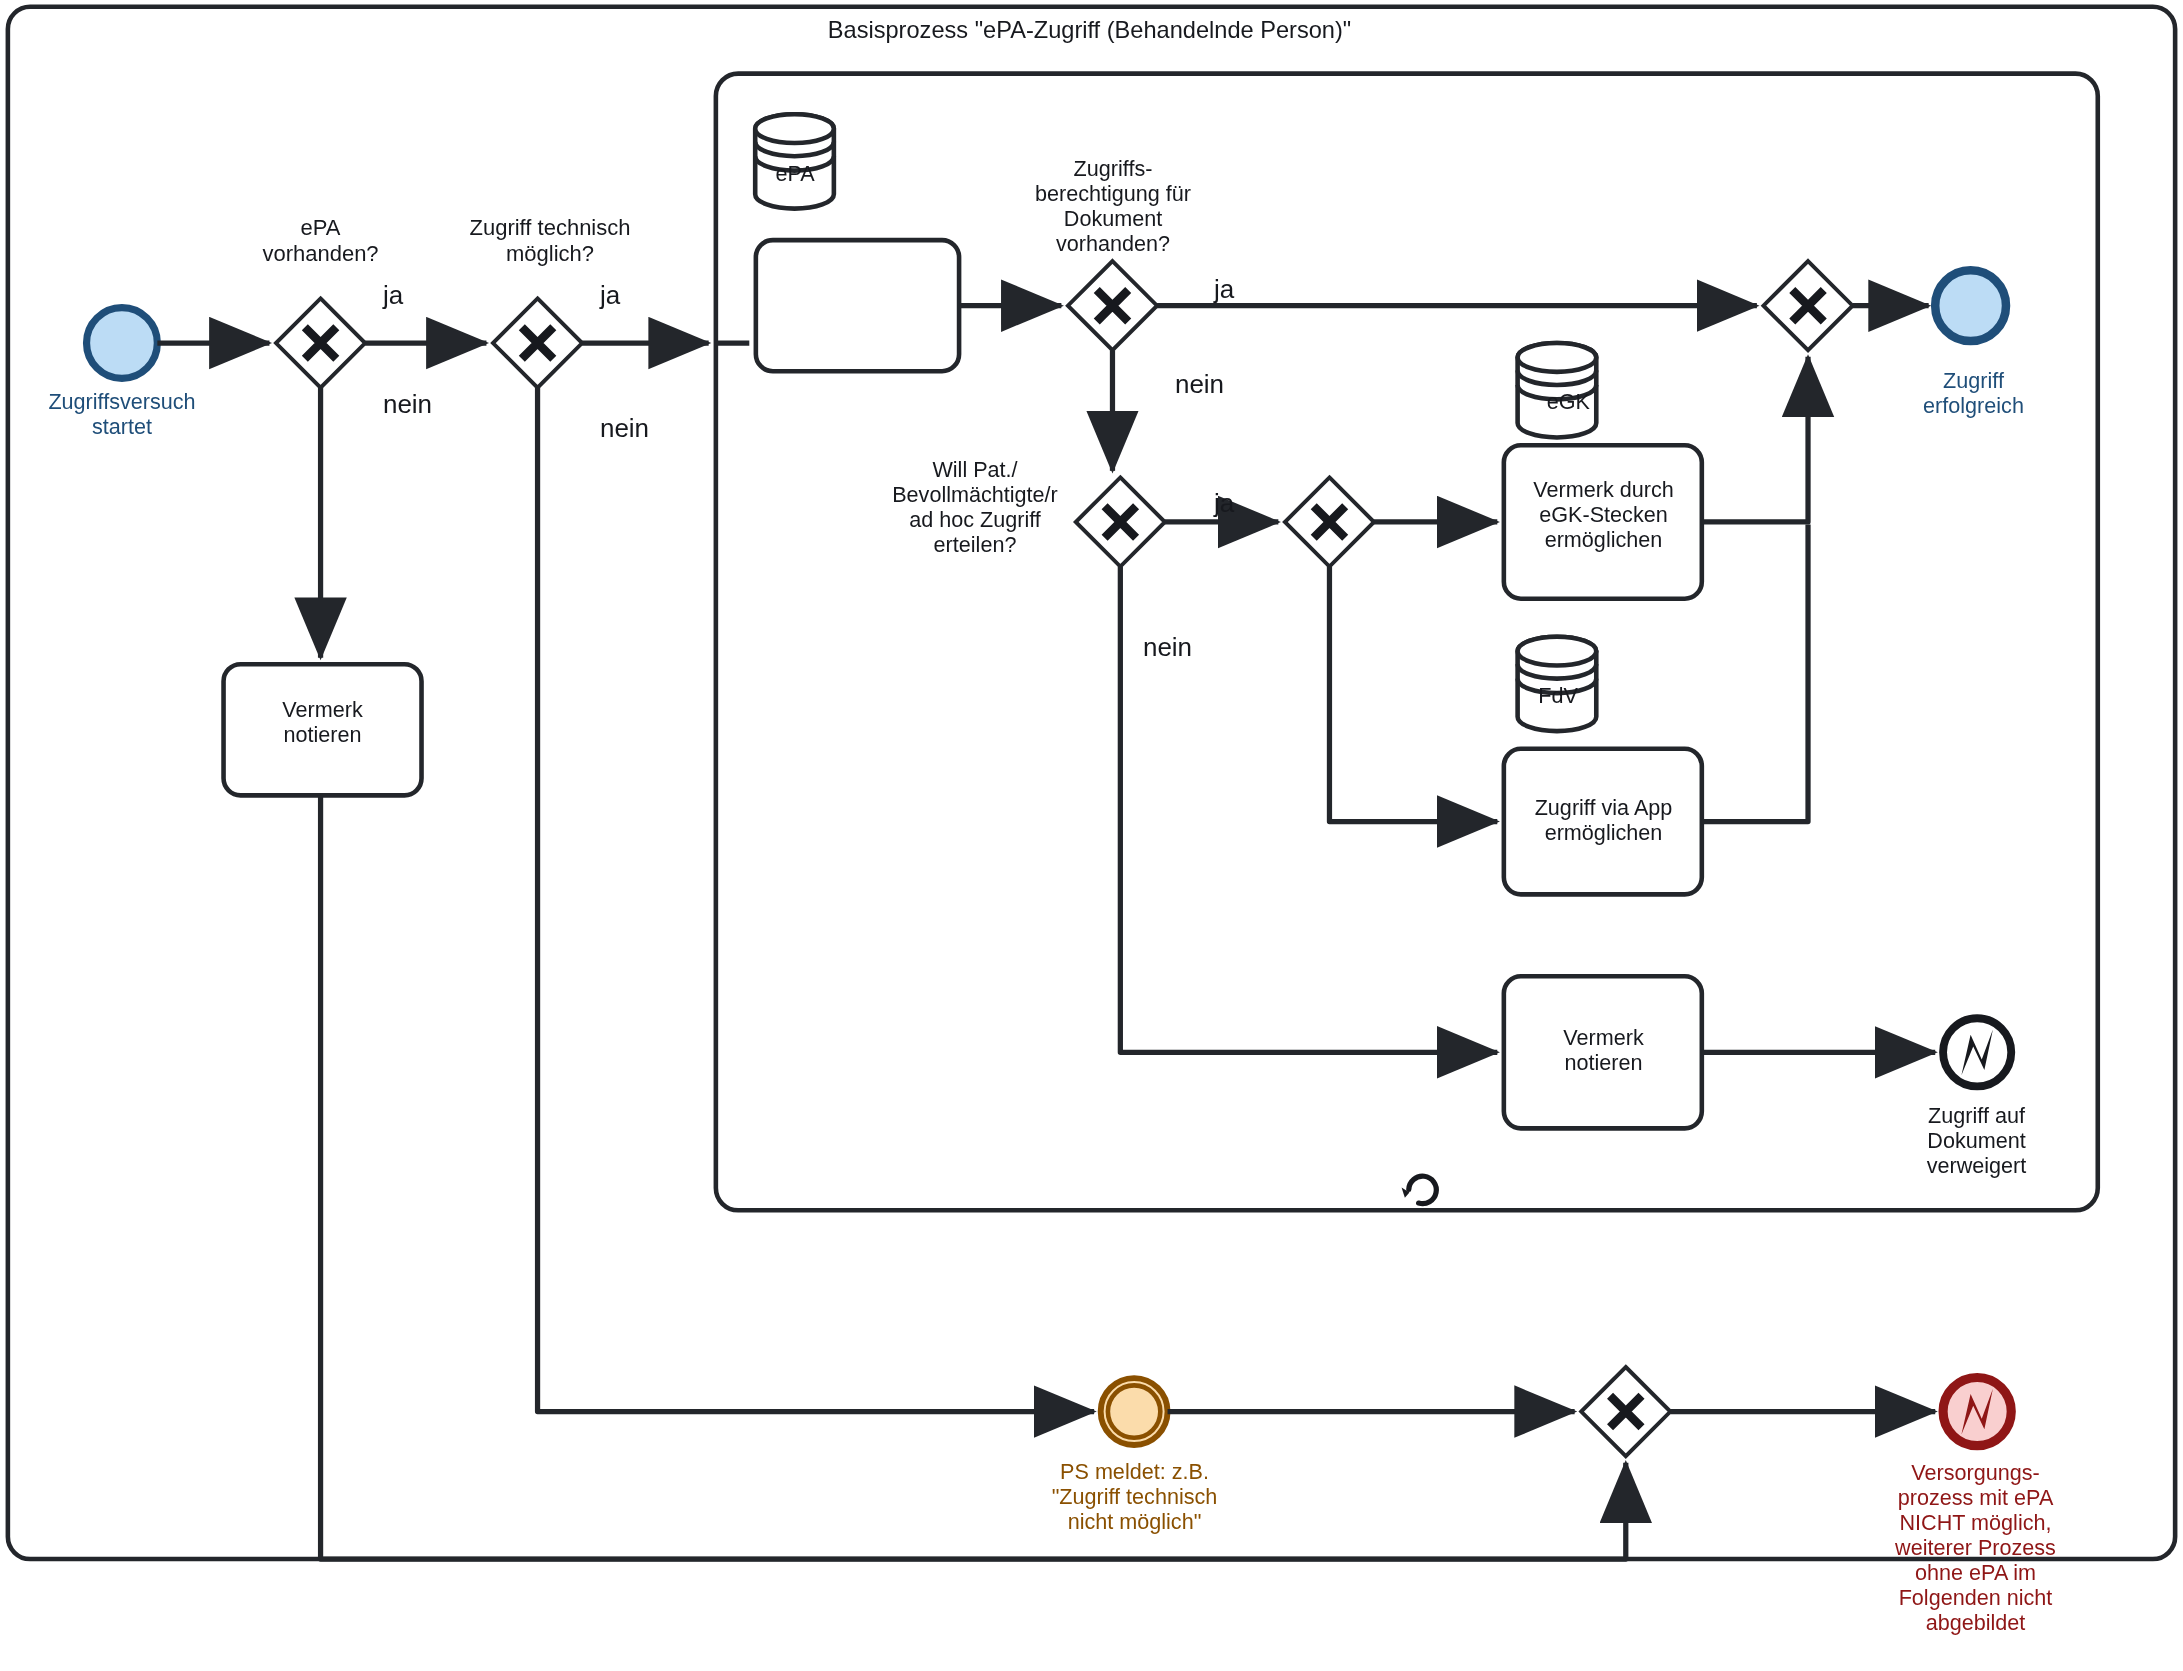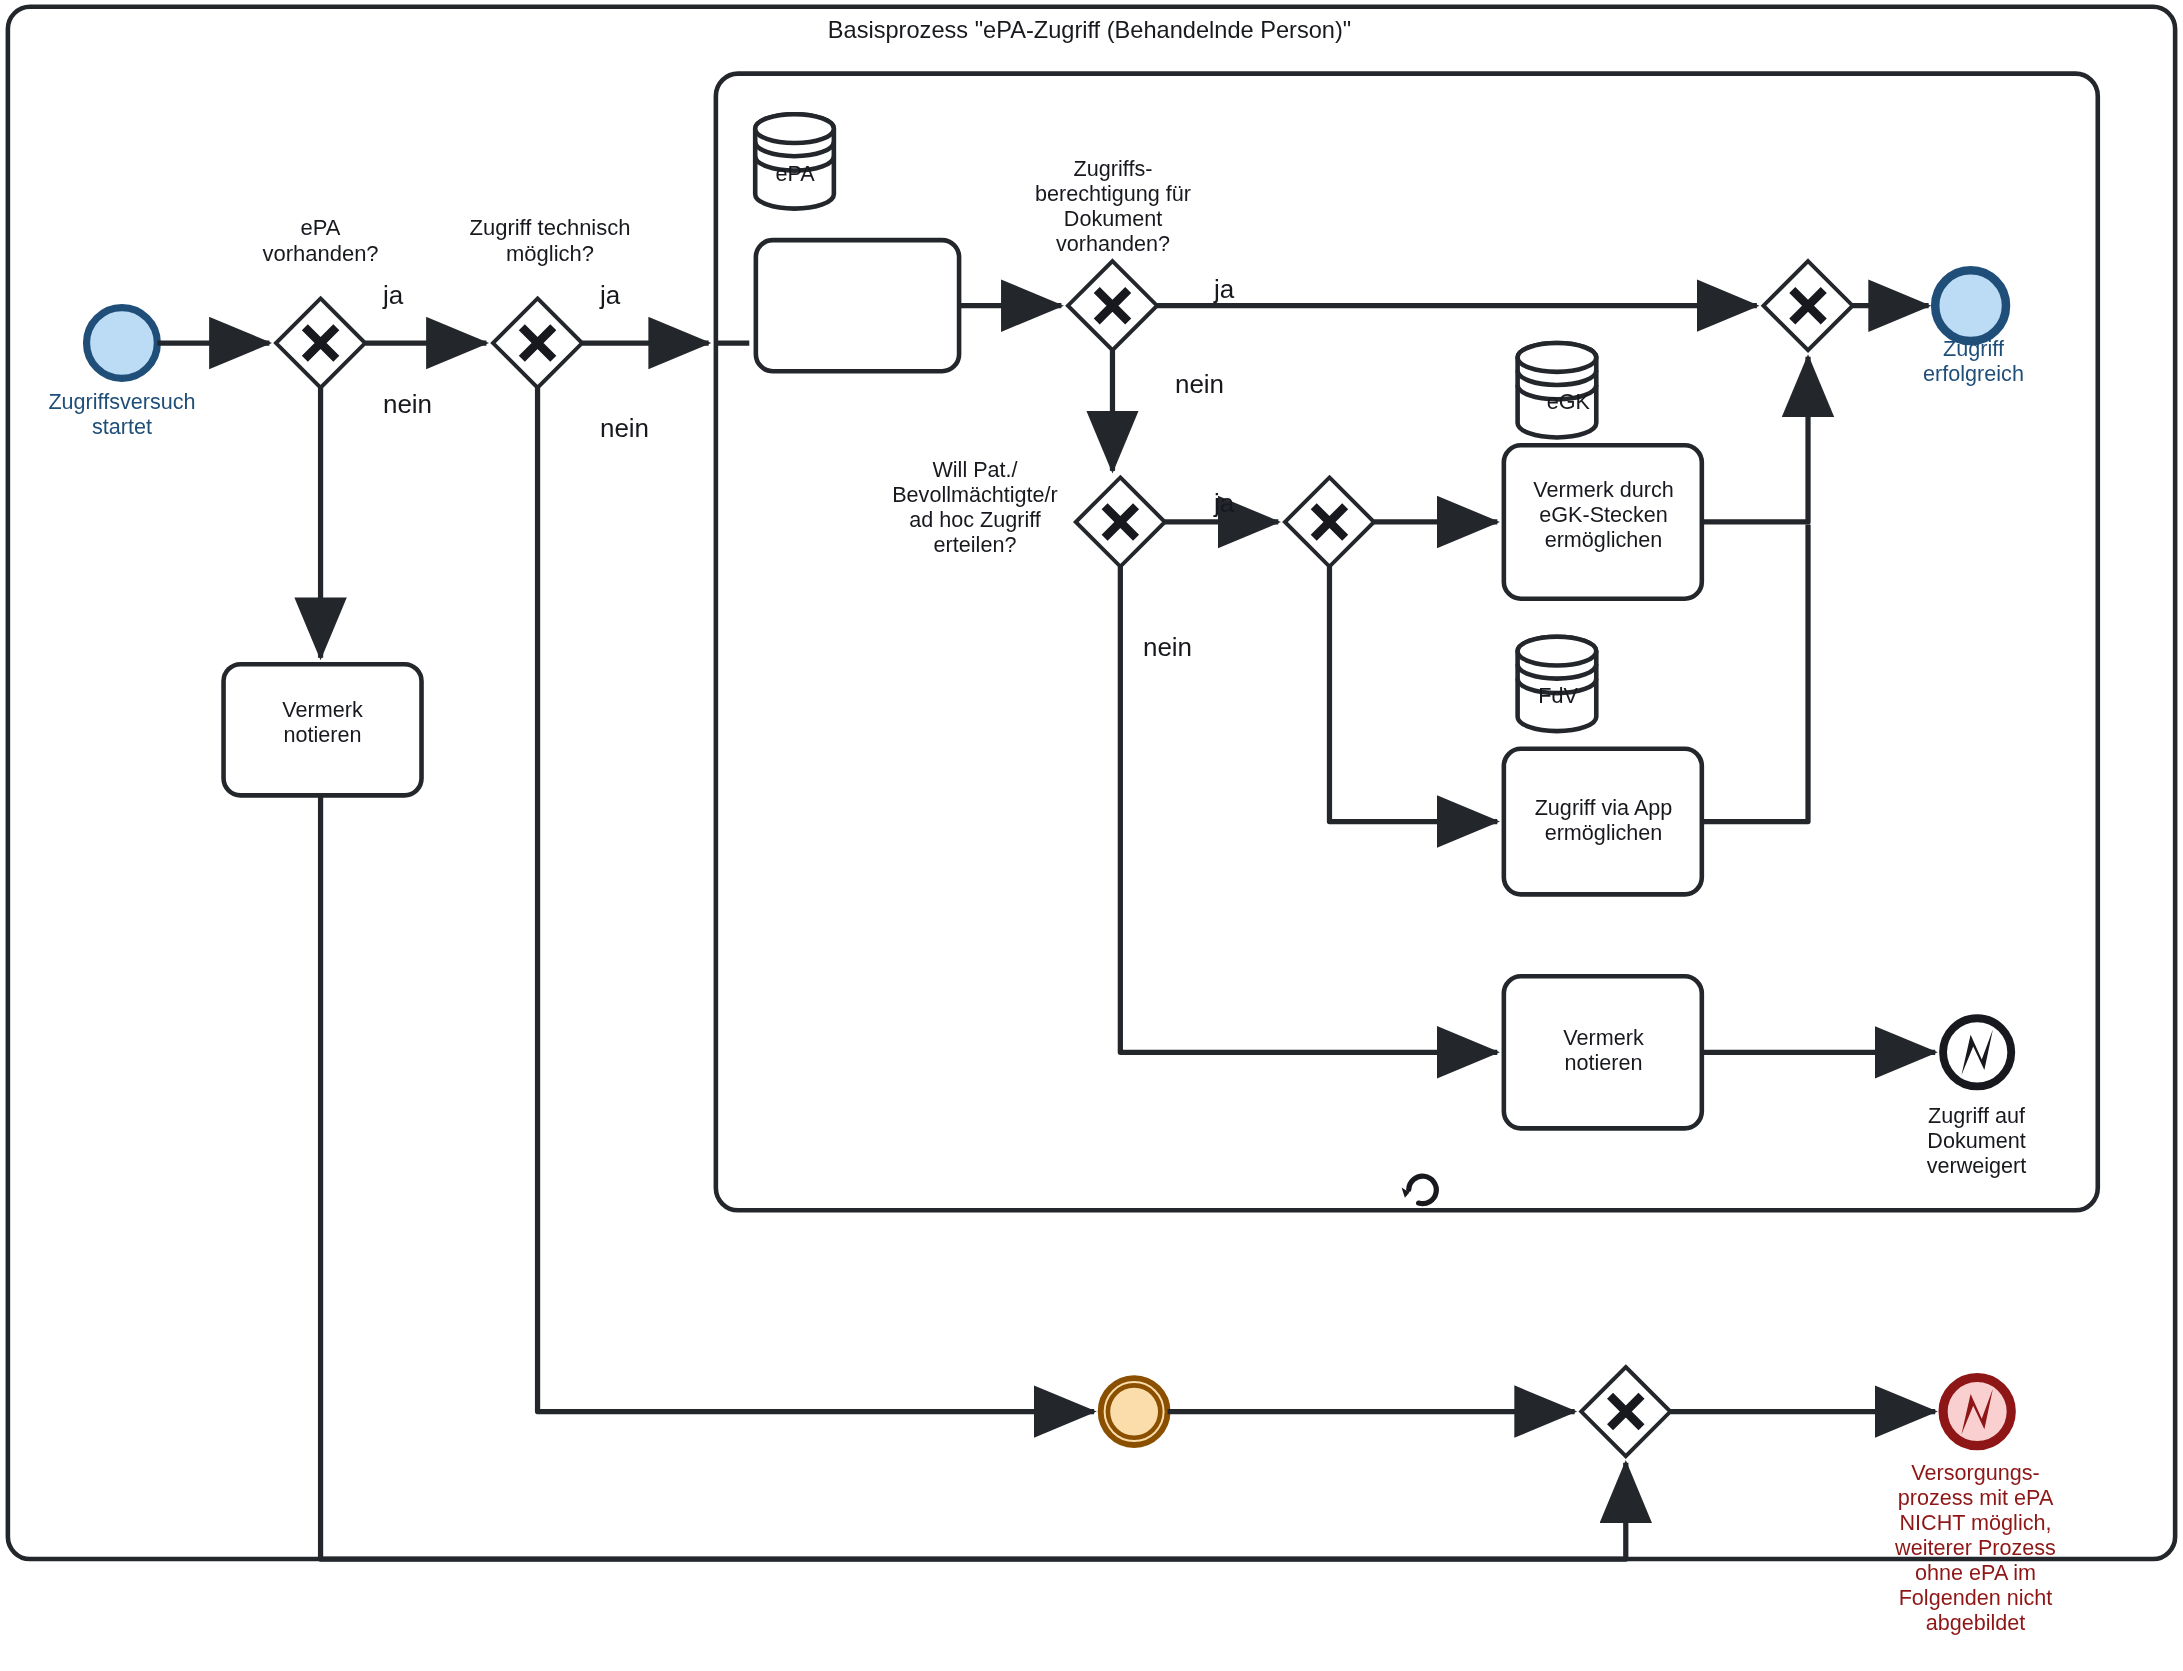--- a/index.html
+++ b/index.html
@@ -219,26 +219,29 @@
   <div class="lbl dark f33" style="left:1511px;top:795px;width:185px;">Zugriff via App
 ermöglichen</div>
 
   <div class="lbl dark f33" style="left:1511px;top:1025px;width:185px;">Vermerk
 notieren</div>
 
   <div class="lbl dark f33" style="left:1875px;top:1103px;width:203px;">Zugriff auf
 Dokument
 verweigert</div>
 
-  <div class="lbl blue f33" style="left:1872px;top:336px;width:203px;">Zugriff
+  <div class="lbl blue f33" style="left:1872px;top:368px;width:203px;">Zugriff
 erfolgreich</div>
 
   <div class="lbl dark f33" style="left:230px;top:697px;width:185px;">Vermerk
 notieren</div>
 
+  <div class="lbl orange f33" style="left:1023px;top:1459px;width:223px;">PS meldet: z.B.
+"Zugriff technisch
+nicht möglich"</div>
 
   <div class="lbl red f33" style="left:1874px;top:1460px;width:203px;">Versorgungs-
 prozess mit ePA
 NICHT möglich,
 weiterer Prozess
 ohne ePA im
 Folgenden nicht
 abgebildet</div>
 
 </div>

